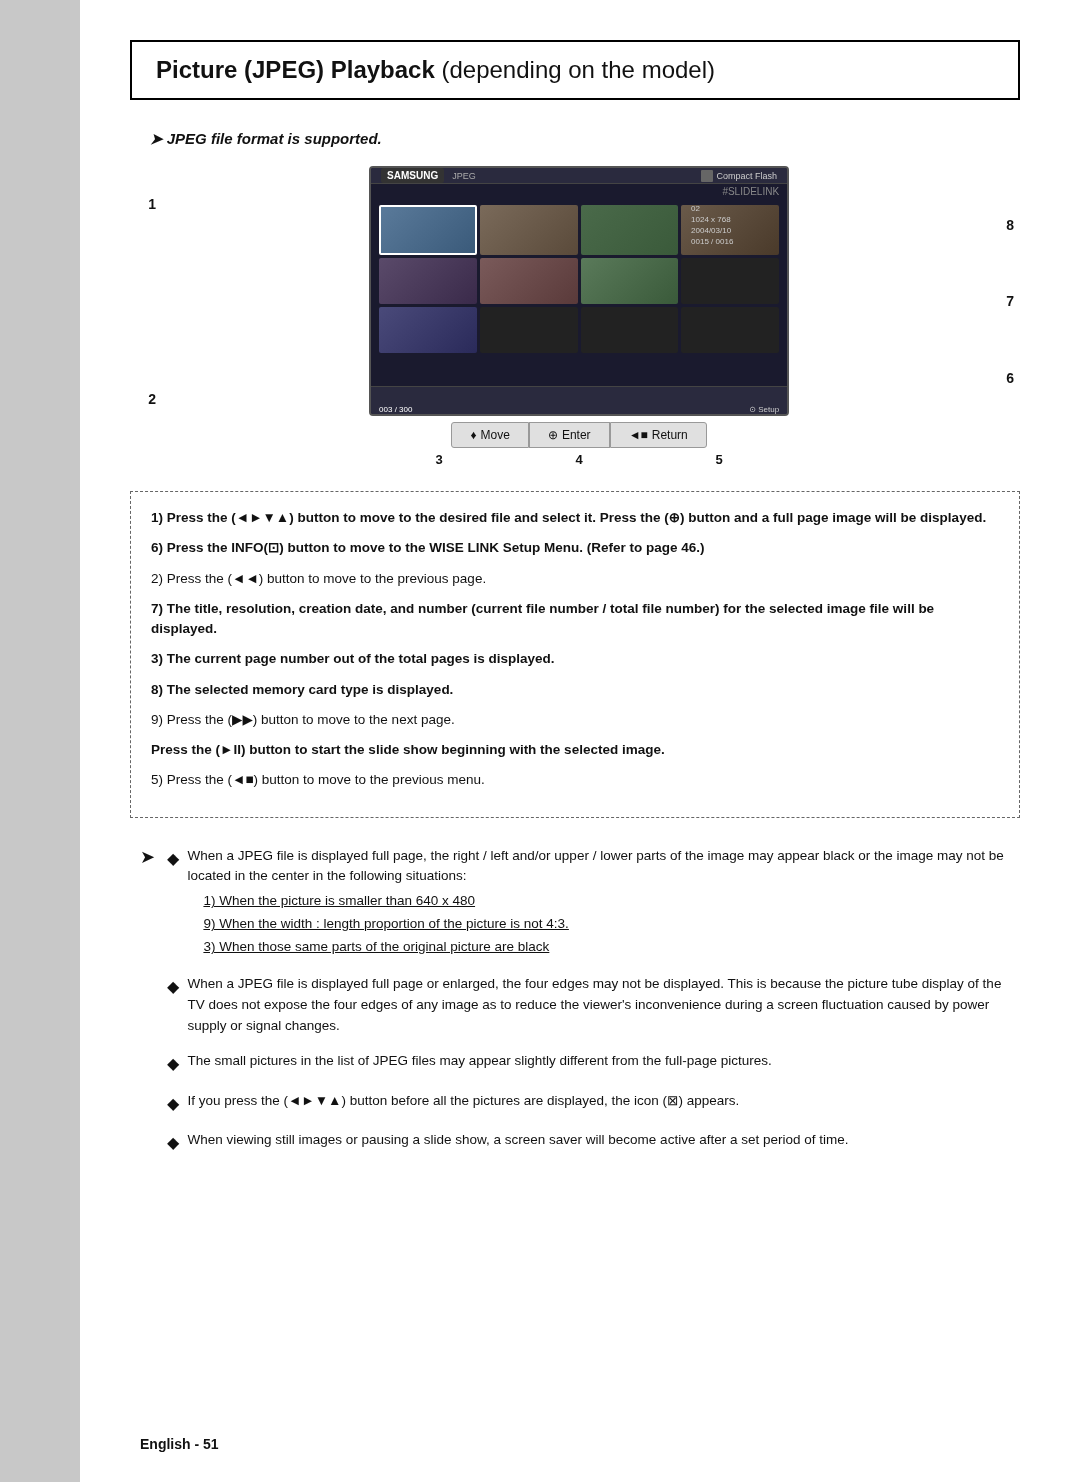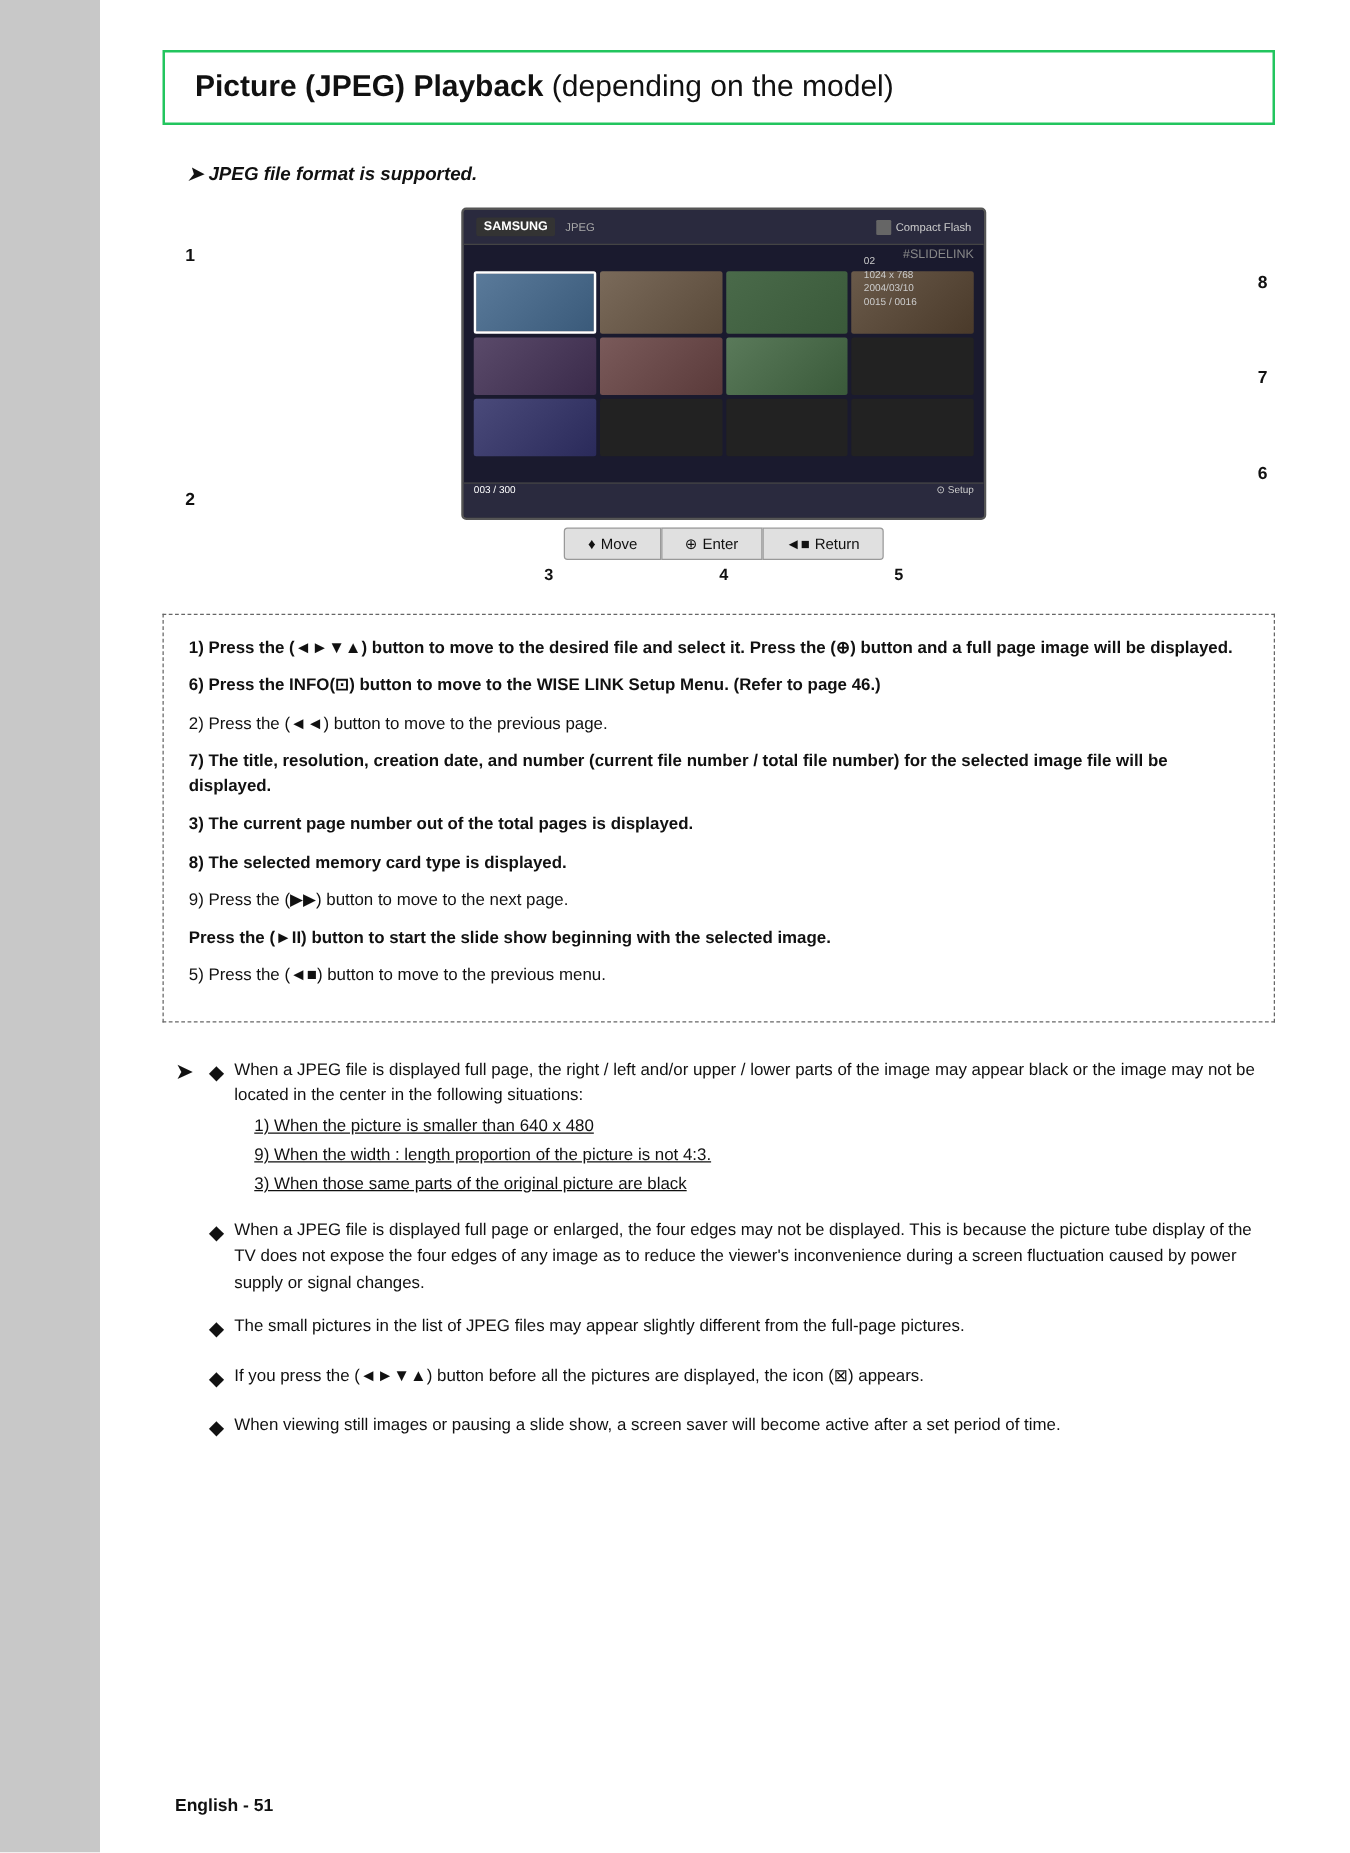--- a/index.html
+++ b/index.html
@@ -22,21 +22,21 @@
       background: #c8c8c8;
     }
 
     .page-content {
       margin-left: 80px;
       padding: 40px 60px 40px 50px;
     }
 
     
     .title-box {
-      border: 2px solid #22c55e;
+      border: 2px solid #000000;
       padding: 14px 24px;
       margin-bottom: 30px;
       display: inline-block;
       width: 100%;
     }
     .title-box h1 {
       font-size: 24px;
       font-weight: normal;
       color: #111;
     }
@@ -86,21 +86,21 @@
       border-radius: 4px;
       width: 420px;
       height: 250px;
       margin: 0 auto;
       position: relative;
       overflow: hidden;
     }
     
     .screen-topbar {
       background: #2a2a3e;
-      height: 28px;
+      height: 16px;
       display: flex;
       align-items: center;
       padding: 0 10px;
       justify-content: space-between;
       border-bottom: 1px solid #444;
       gap: 48px;
     }
     .screen-logo {
       background: #333;
       color: #fff;
@@ -167,21 +167,21 @@
     }
     .info-line { margin-bottom: 2px; }
 
     
     .screen-bottombar {
       position: absolute;
       bottom: 0; left: 0; right: 0;
       background: #2a2a3e;
       height: 28px;
       display: flex;
-      align-items: flex-start;
+      align-items: flex-end;
       padding: 0 8px;
       border-top: 1px solid #444;
     }
     .bottom-page-num {
       color: #fff;
       font-size: 8px;
       margin-right: auto;
     }
     .bottom-setup {
       color: #ccc;

